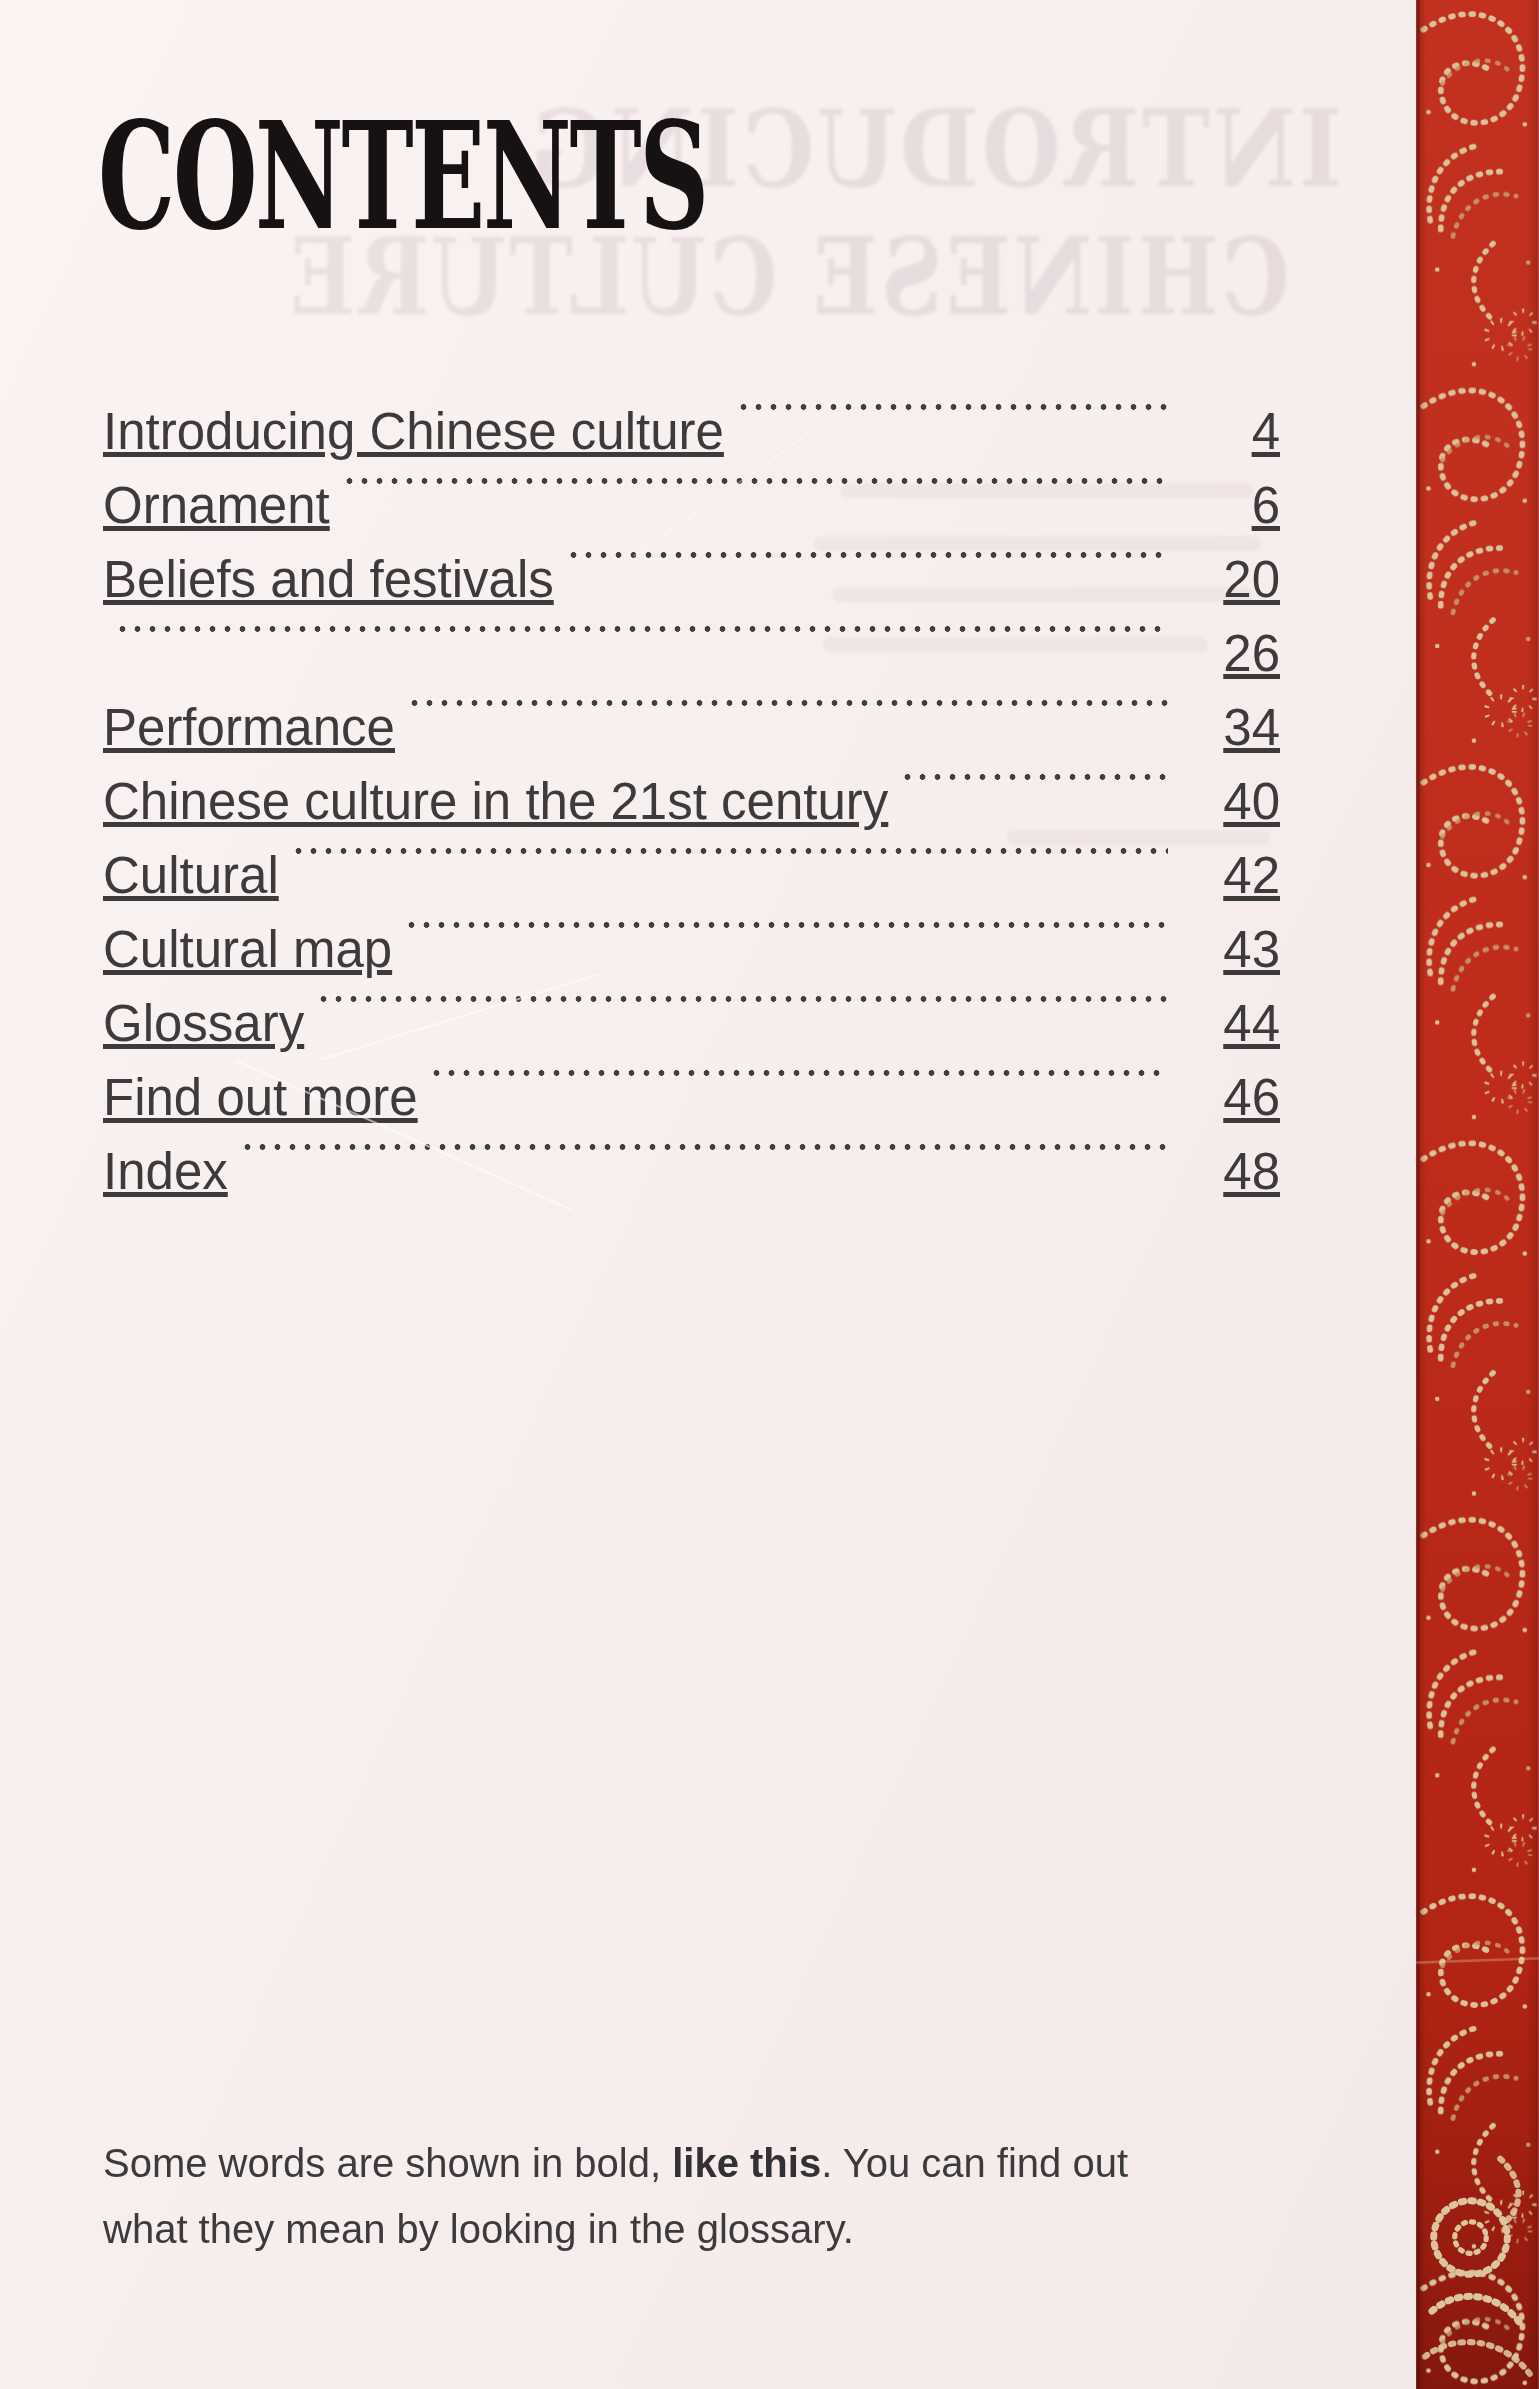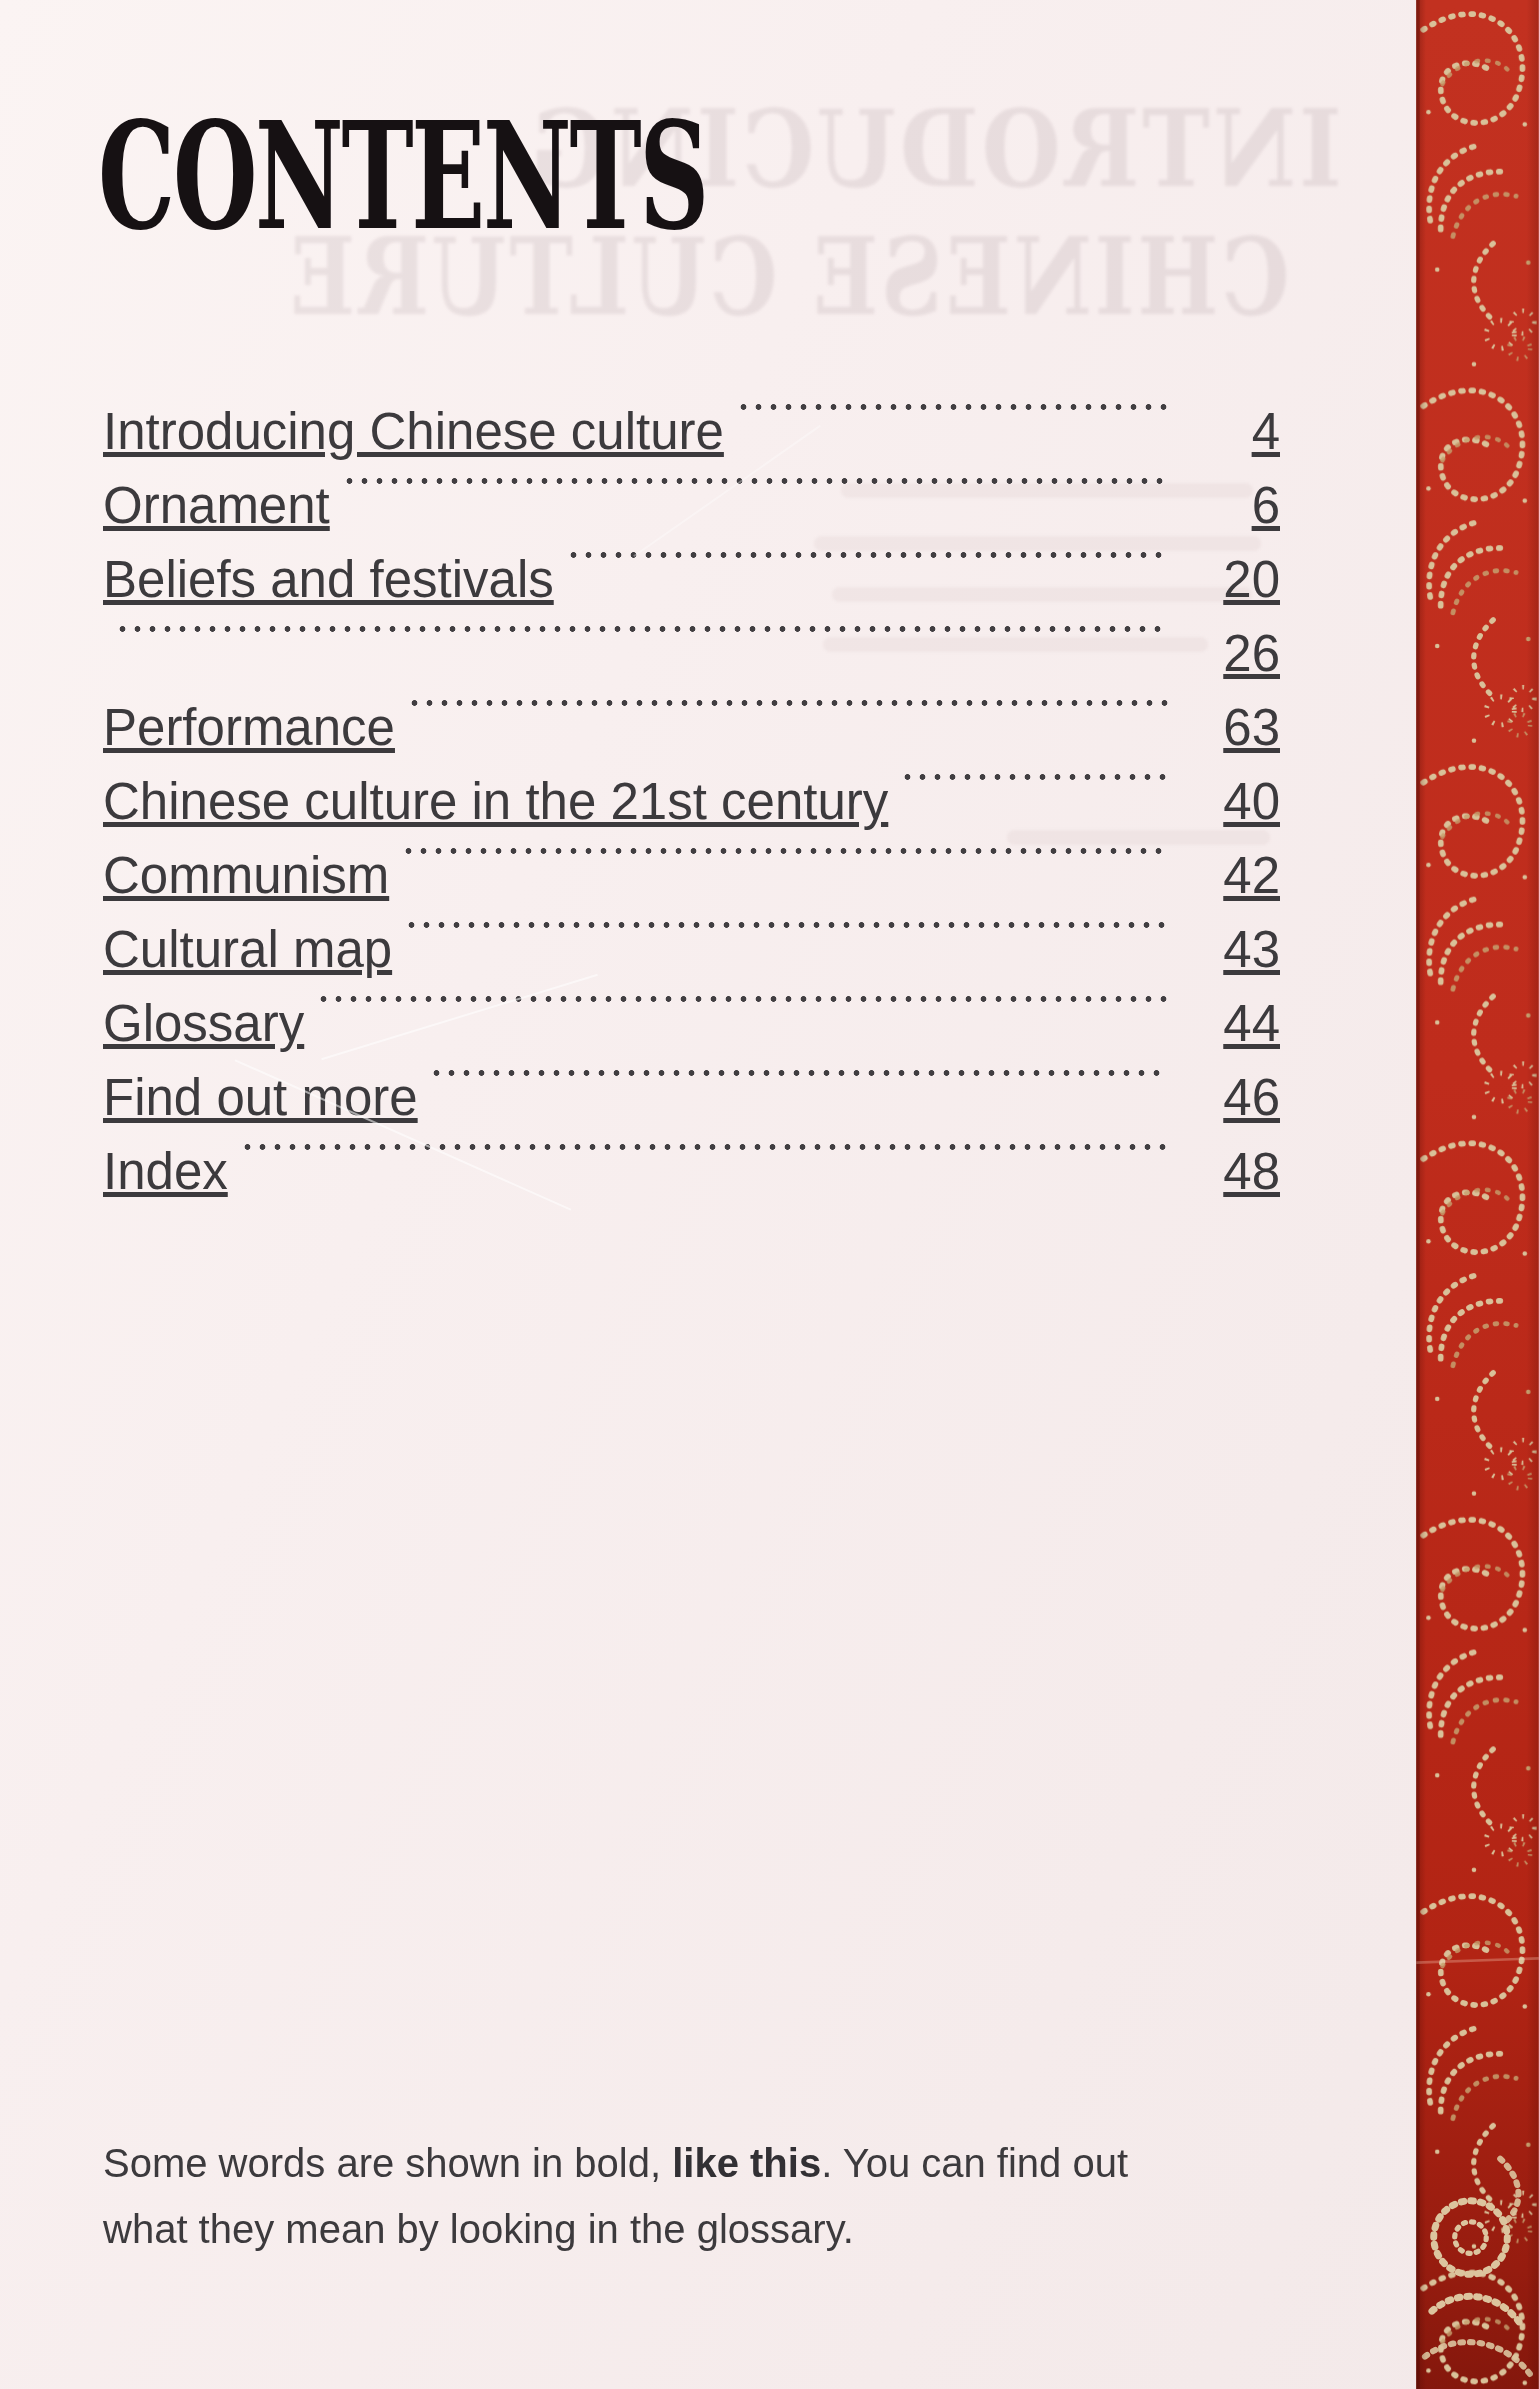--- a/index.html
+++ b/index.html
@@ -117,31 +117,31 @@
       </div>
 
       <div class="toc-row">
         <span class="toc-dots"></span>
         <span class="toc-num">26</span>
       </div>
 
       <div class="toc-row">
         <span class="toc-label">Performance</span>
         <span class="toc-dots"></span>
-        <span class="toc-num">63</span>
+        <span class="toc-num">34</span>
       </div>
 
       <div class="toc-row">
         <span class="toc-label">Chinese culture in the 21st century</span>
         <span class="toc-dots"></span>
         <span class="toc-num">40</span>
       </div>
 
       <div class="toc-row">
-        <span class="toc-label">Communism</span>
+        <span class="toc-label">Cultural</span>
         <span class="toc-dots"></span>
         <span class="toc-num">42</span>
       </div>
 
       <div class="toc-row">
         <span class="toc-label">Cultural map</span>
         <span class="toc-dots"></span>
         <span class="toc-num">43</span>
       </div>
 

